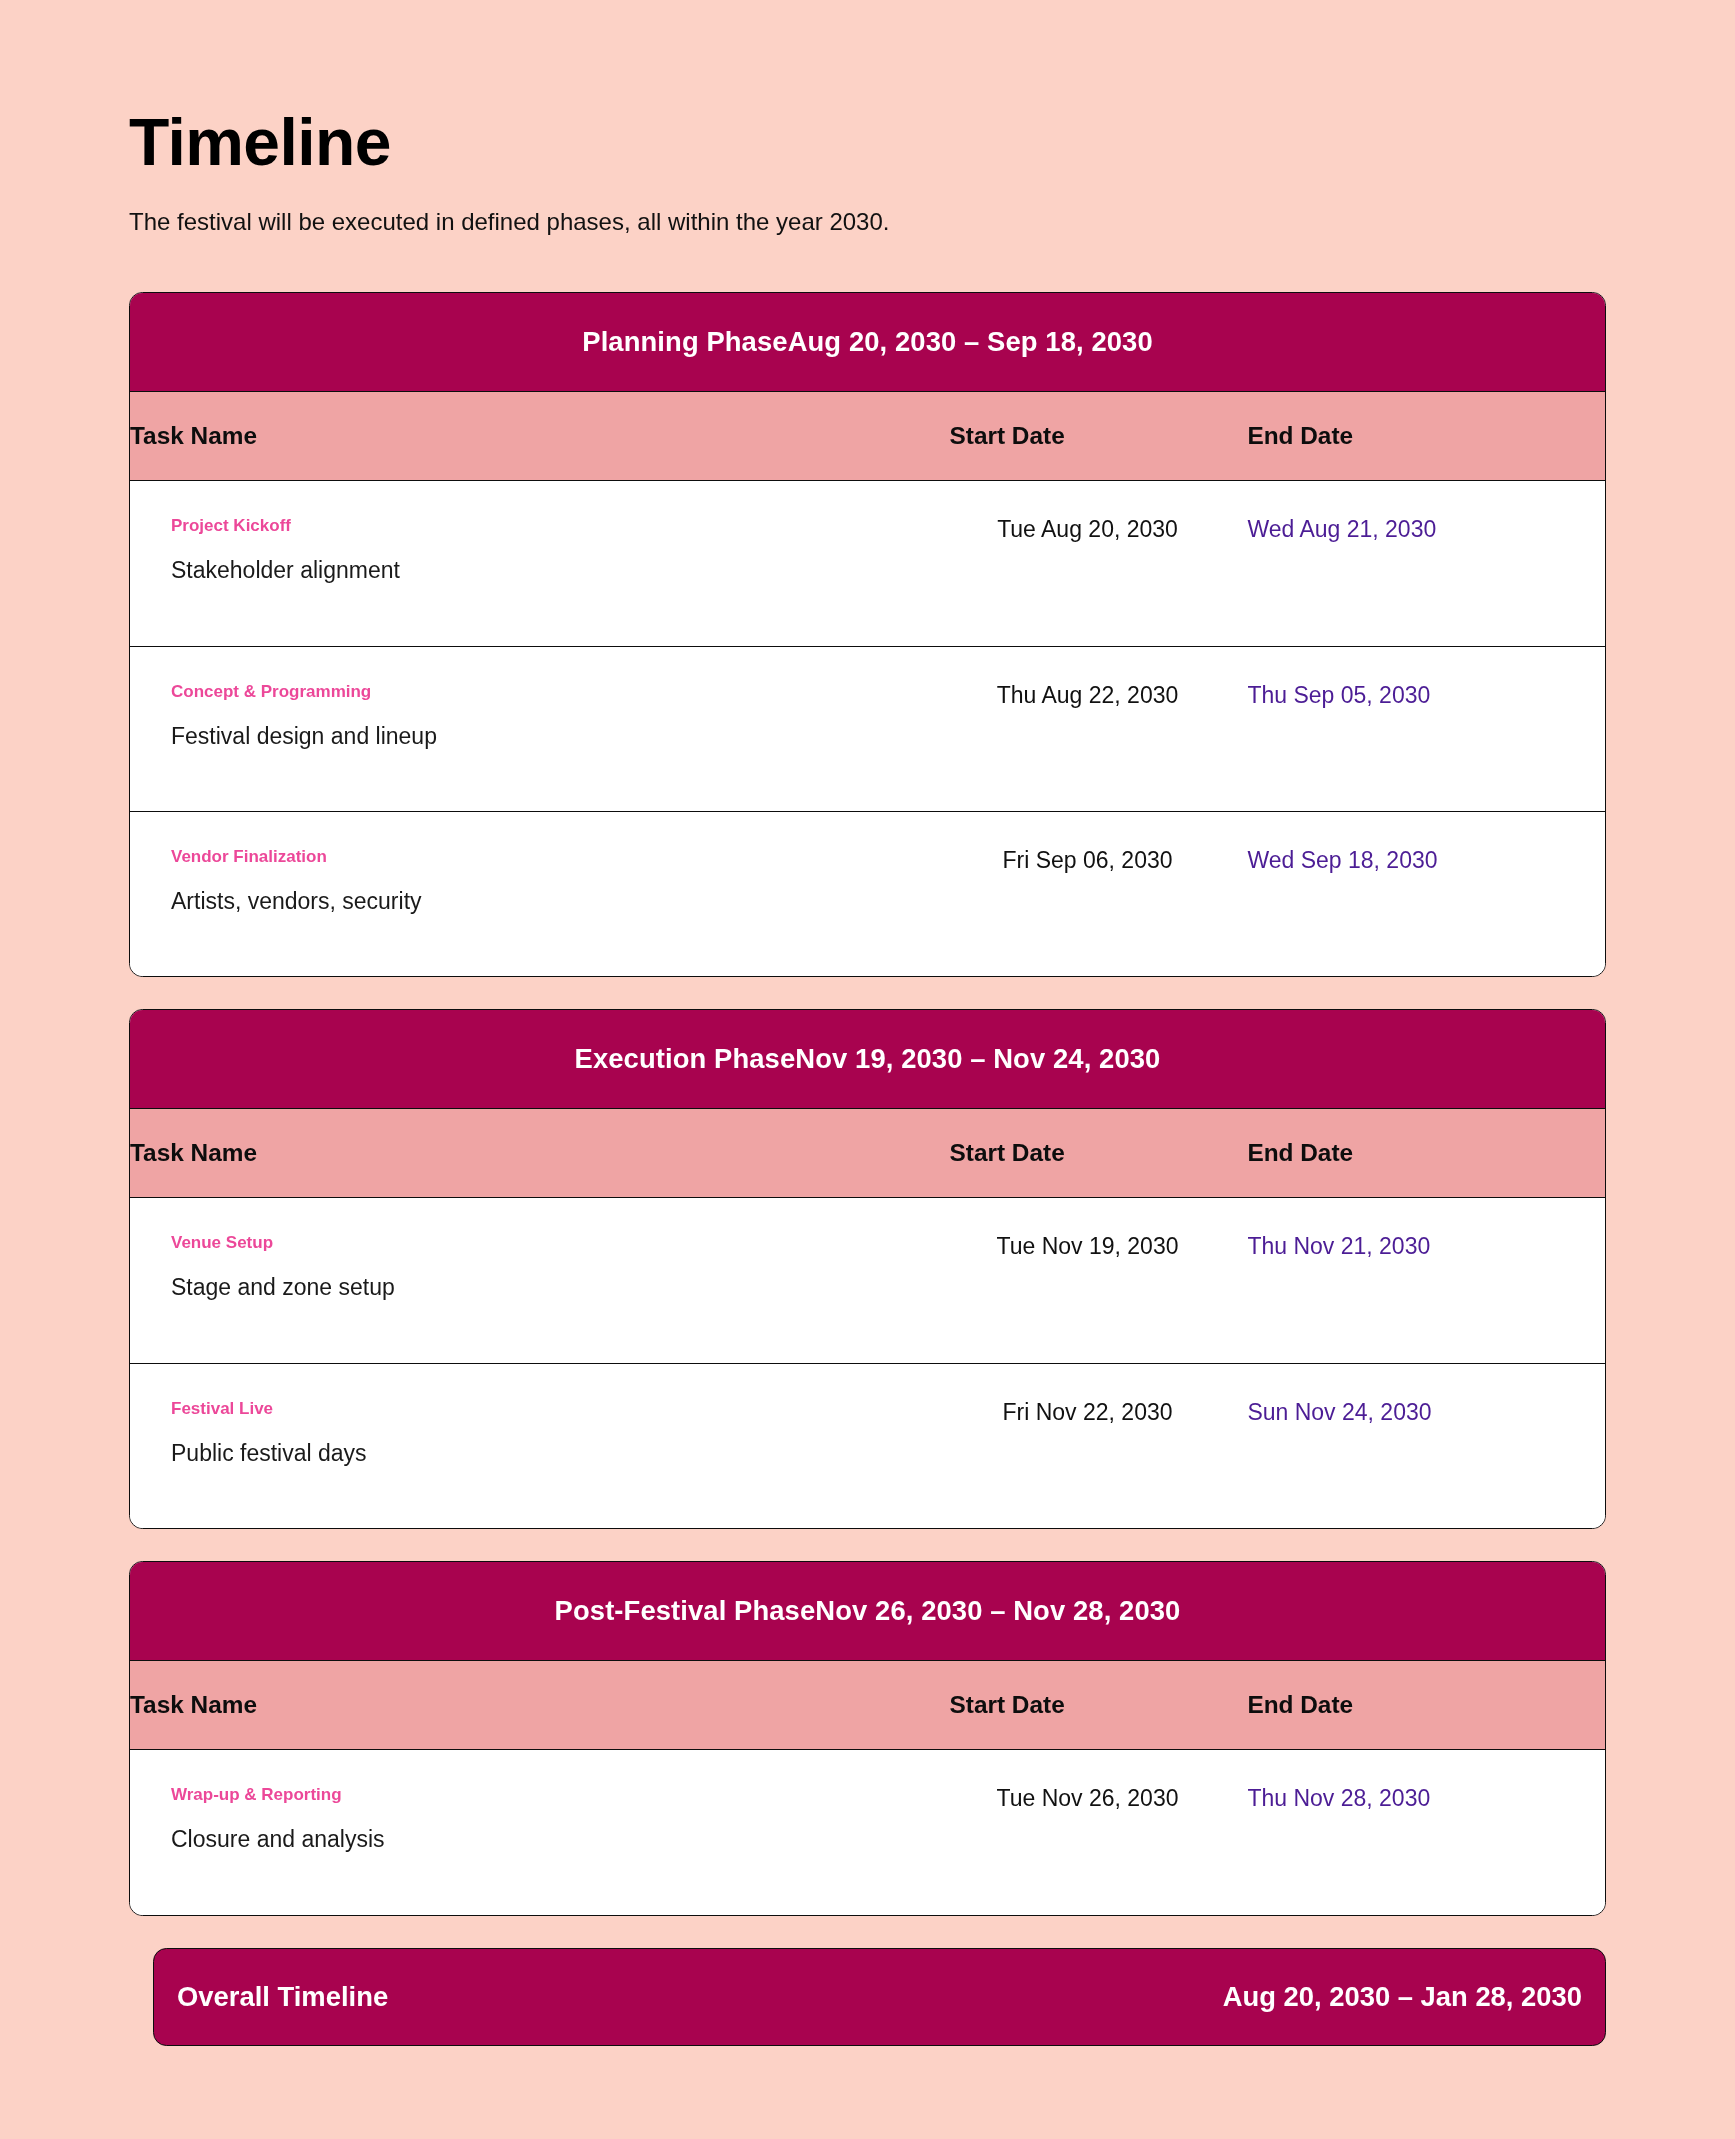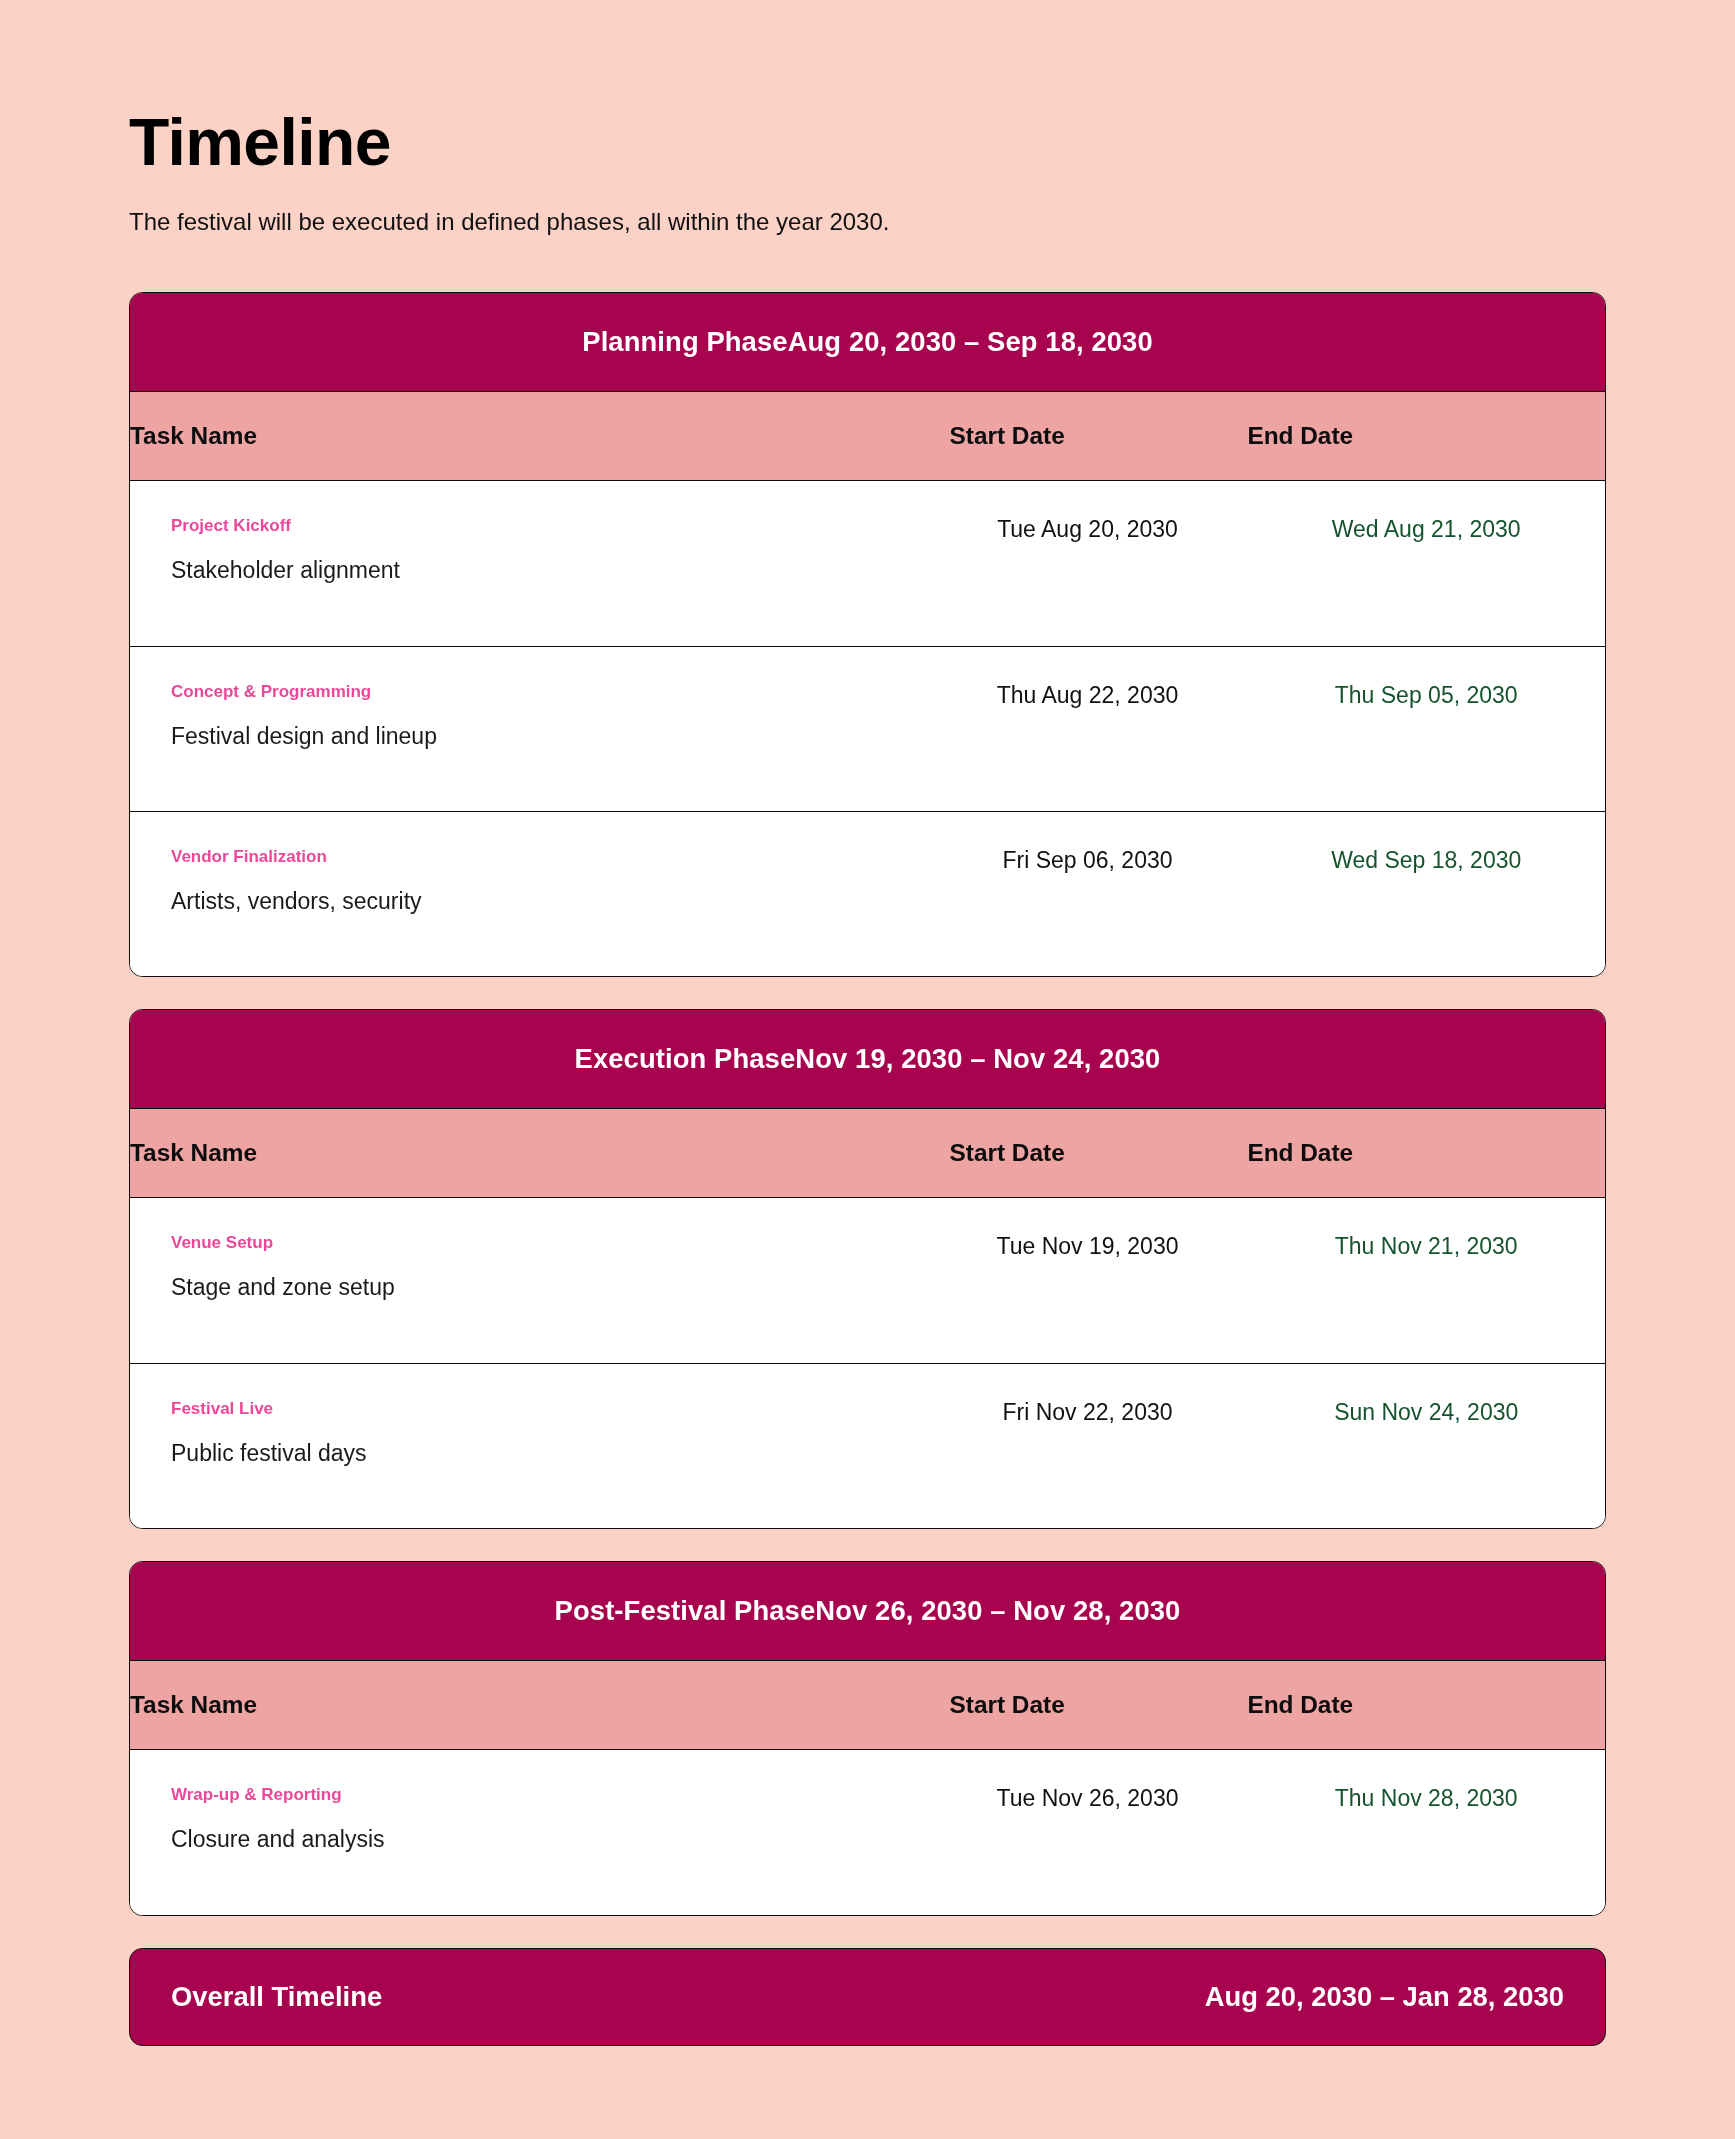--- a/index.html
+++ b/index.html
@@ -159,40 +159,41 @@
     font-size: 23px;
     color: #111111;
     text-align: center;
     line-height: 1.12;
     padding-top: 1.2px;
   }
   .task-end {
     flex: 1 1 auto;
     box-sizing: border-box;
     font-size: 23px;
-    color: #14532d;
-    text-align: center;
+    color: #4c1d95;
+    text-align: left;
     padding-left: 13.4px;
     line-height: 1.12;
     padding-top: 1.2px;
   }
 
   
   .overall-bar {
     margin-top: 32px;
     background: #a8034f;
     border: 1.8px solid #0d0d0d;
     border-radius: 13.4px;
     color: #ffffff;
     display: flex;
     align-items: center;
     justify-content: space-between;
-    padding: 0 41px;
+    padding: 0 23px;
     height: 98px;
     box-sizing: border-box;
+    margin-left: 24px;
   }
   .overall-label {
     font-size: 27.4px;
     font-weight: 700;
     white-space: nowrap;
   }
   .overall-range {
     font-size: 27.4px;
     font-weight: 700;
     white-space: nowrap;

